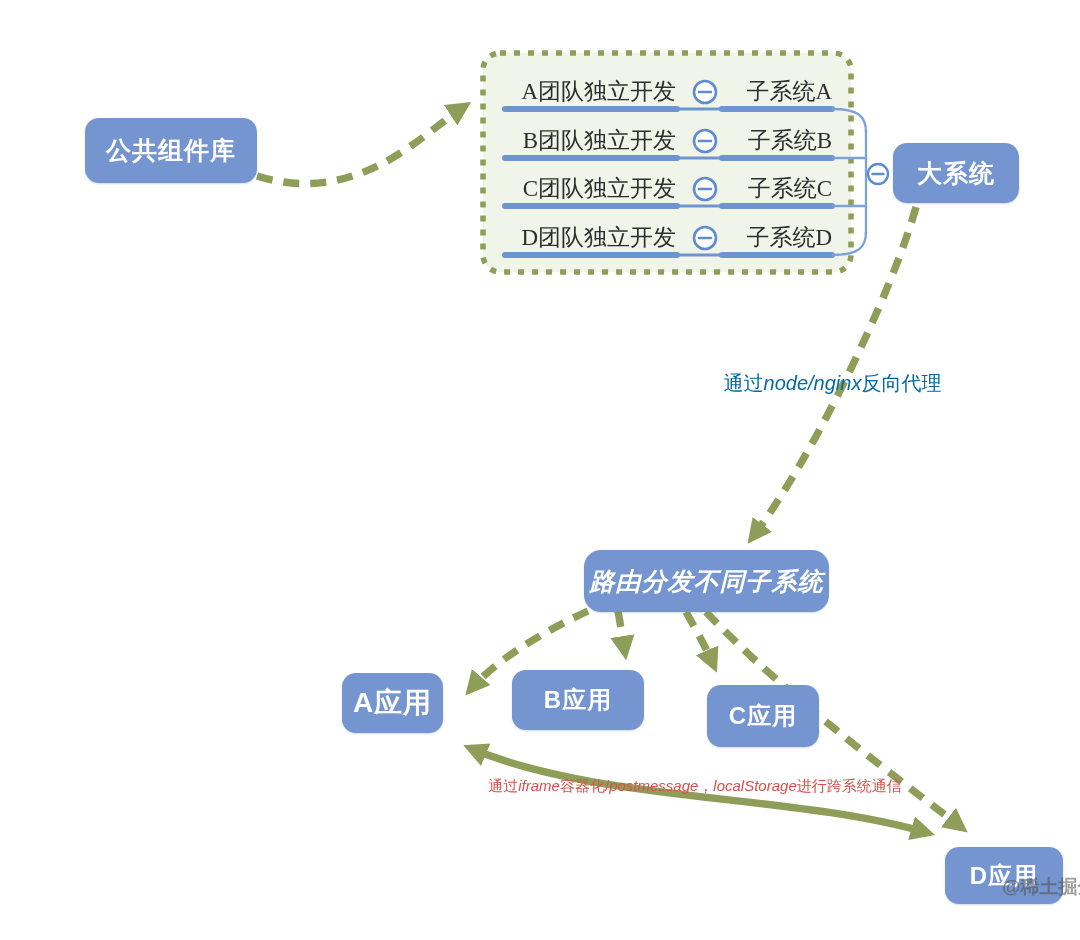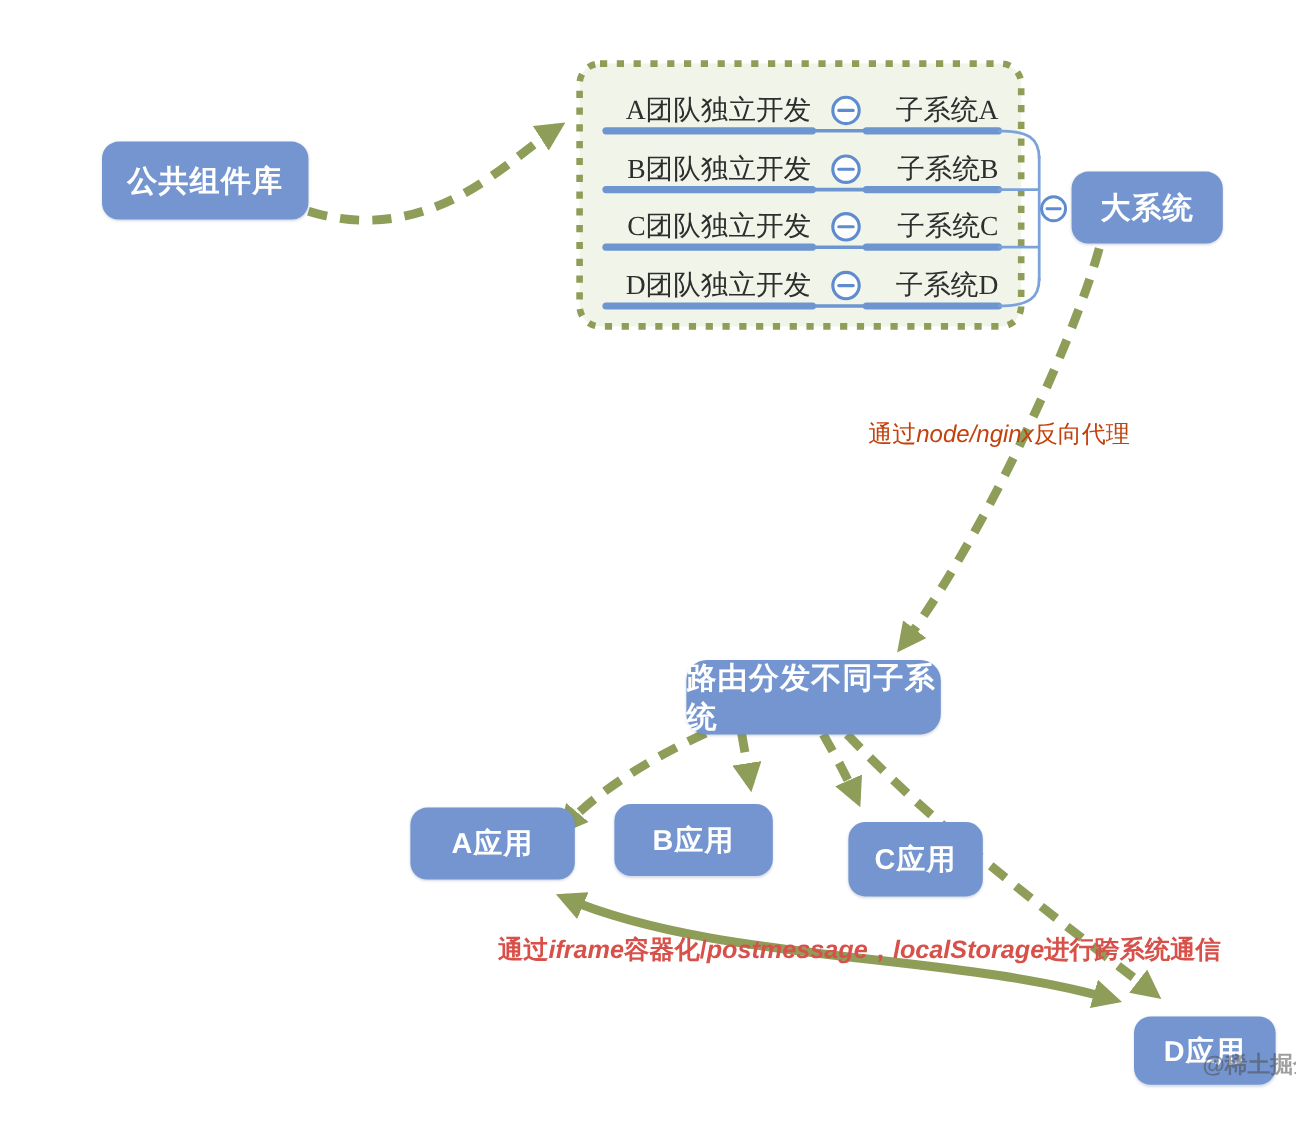--- a/index.html
+++ b/index.html
@@ -18,34 +18,34 @@
     color:#ffffff;
     border-radius:14px;
     display:flex;align-items:center;justify-content:center;
     font-weight:bold;
     font-size:25px;
     letter-spacing:1px;
     box-shadow:0 1px 2px rgba(90,110,150,0.25);
   }
   .node-library{left:85px;top:118px;width:172px;height:65px;}
   .node-big-system{left:893px;top:143px;width:126px;height:60px;}
-  .node-router{left:572px;top:550px;width:212px;height:62px;border-radius:17px;}
-  .node-app-a{left:342px;top:673px;width:137px;height:60px;font-size:24px;}
+  .node-router{left:584px;top:550px;width:245px;height:62px;border-radius:17px;font-style:italic;}
+  .node-app-a{left:342px;top:673px;width:101px;height:60px;font-size:28px;}
   .node-app-b{left:512px;top:670px;width:132px;height:60px;font-size:24px;}
   .node-app-c{left:683px;top:685px;width:112px;height:62px;font-size:24px;margin-left:24px;}
   .node-app-d{left:945px;top:847px;width:118px;height:57px;font-size:24px;}
   .row-label{
     position:absolute;height:26px;line-height:26px;
     font-size:23px;color:#2e2e2e;text-align:right;font-family:Liberation Serif, serif;
   }
   .team-label{left:500px;width:176px;}
   .subsystem-label{left:720px;width:112px;}
   .float-label{position:absolute;text-align:center;white-space:nowrap;}
-  .proxy-label{left:710px;top:348px;width:245px;font-size:20px;color:#c2410c;}
-  .comm-label{left:415px;top:777px;width:560px;font-size:21px;color:#d8504a;font-weight:700;}
+  .proxy-label{left:710px;top:370px;width:245px;font-size:20px;color:#0369a1;}
+  .comm-label{left:415px;top:777px;width:560px;font-size:15px;color:#d8504a;font-weight:400;}
   .ital{font-style:italic;}
   .watermark{
     left:1002px;top:874px;text-align:left;
     font-size:19px;font-weight:700;
     color:rgba(78,78,78,0.55);
   }
 </style>
 </head>
 <body>
 

